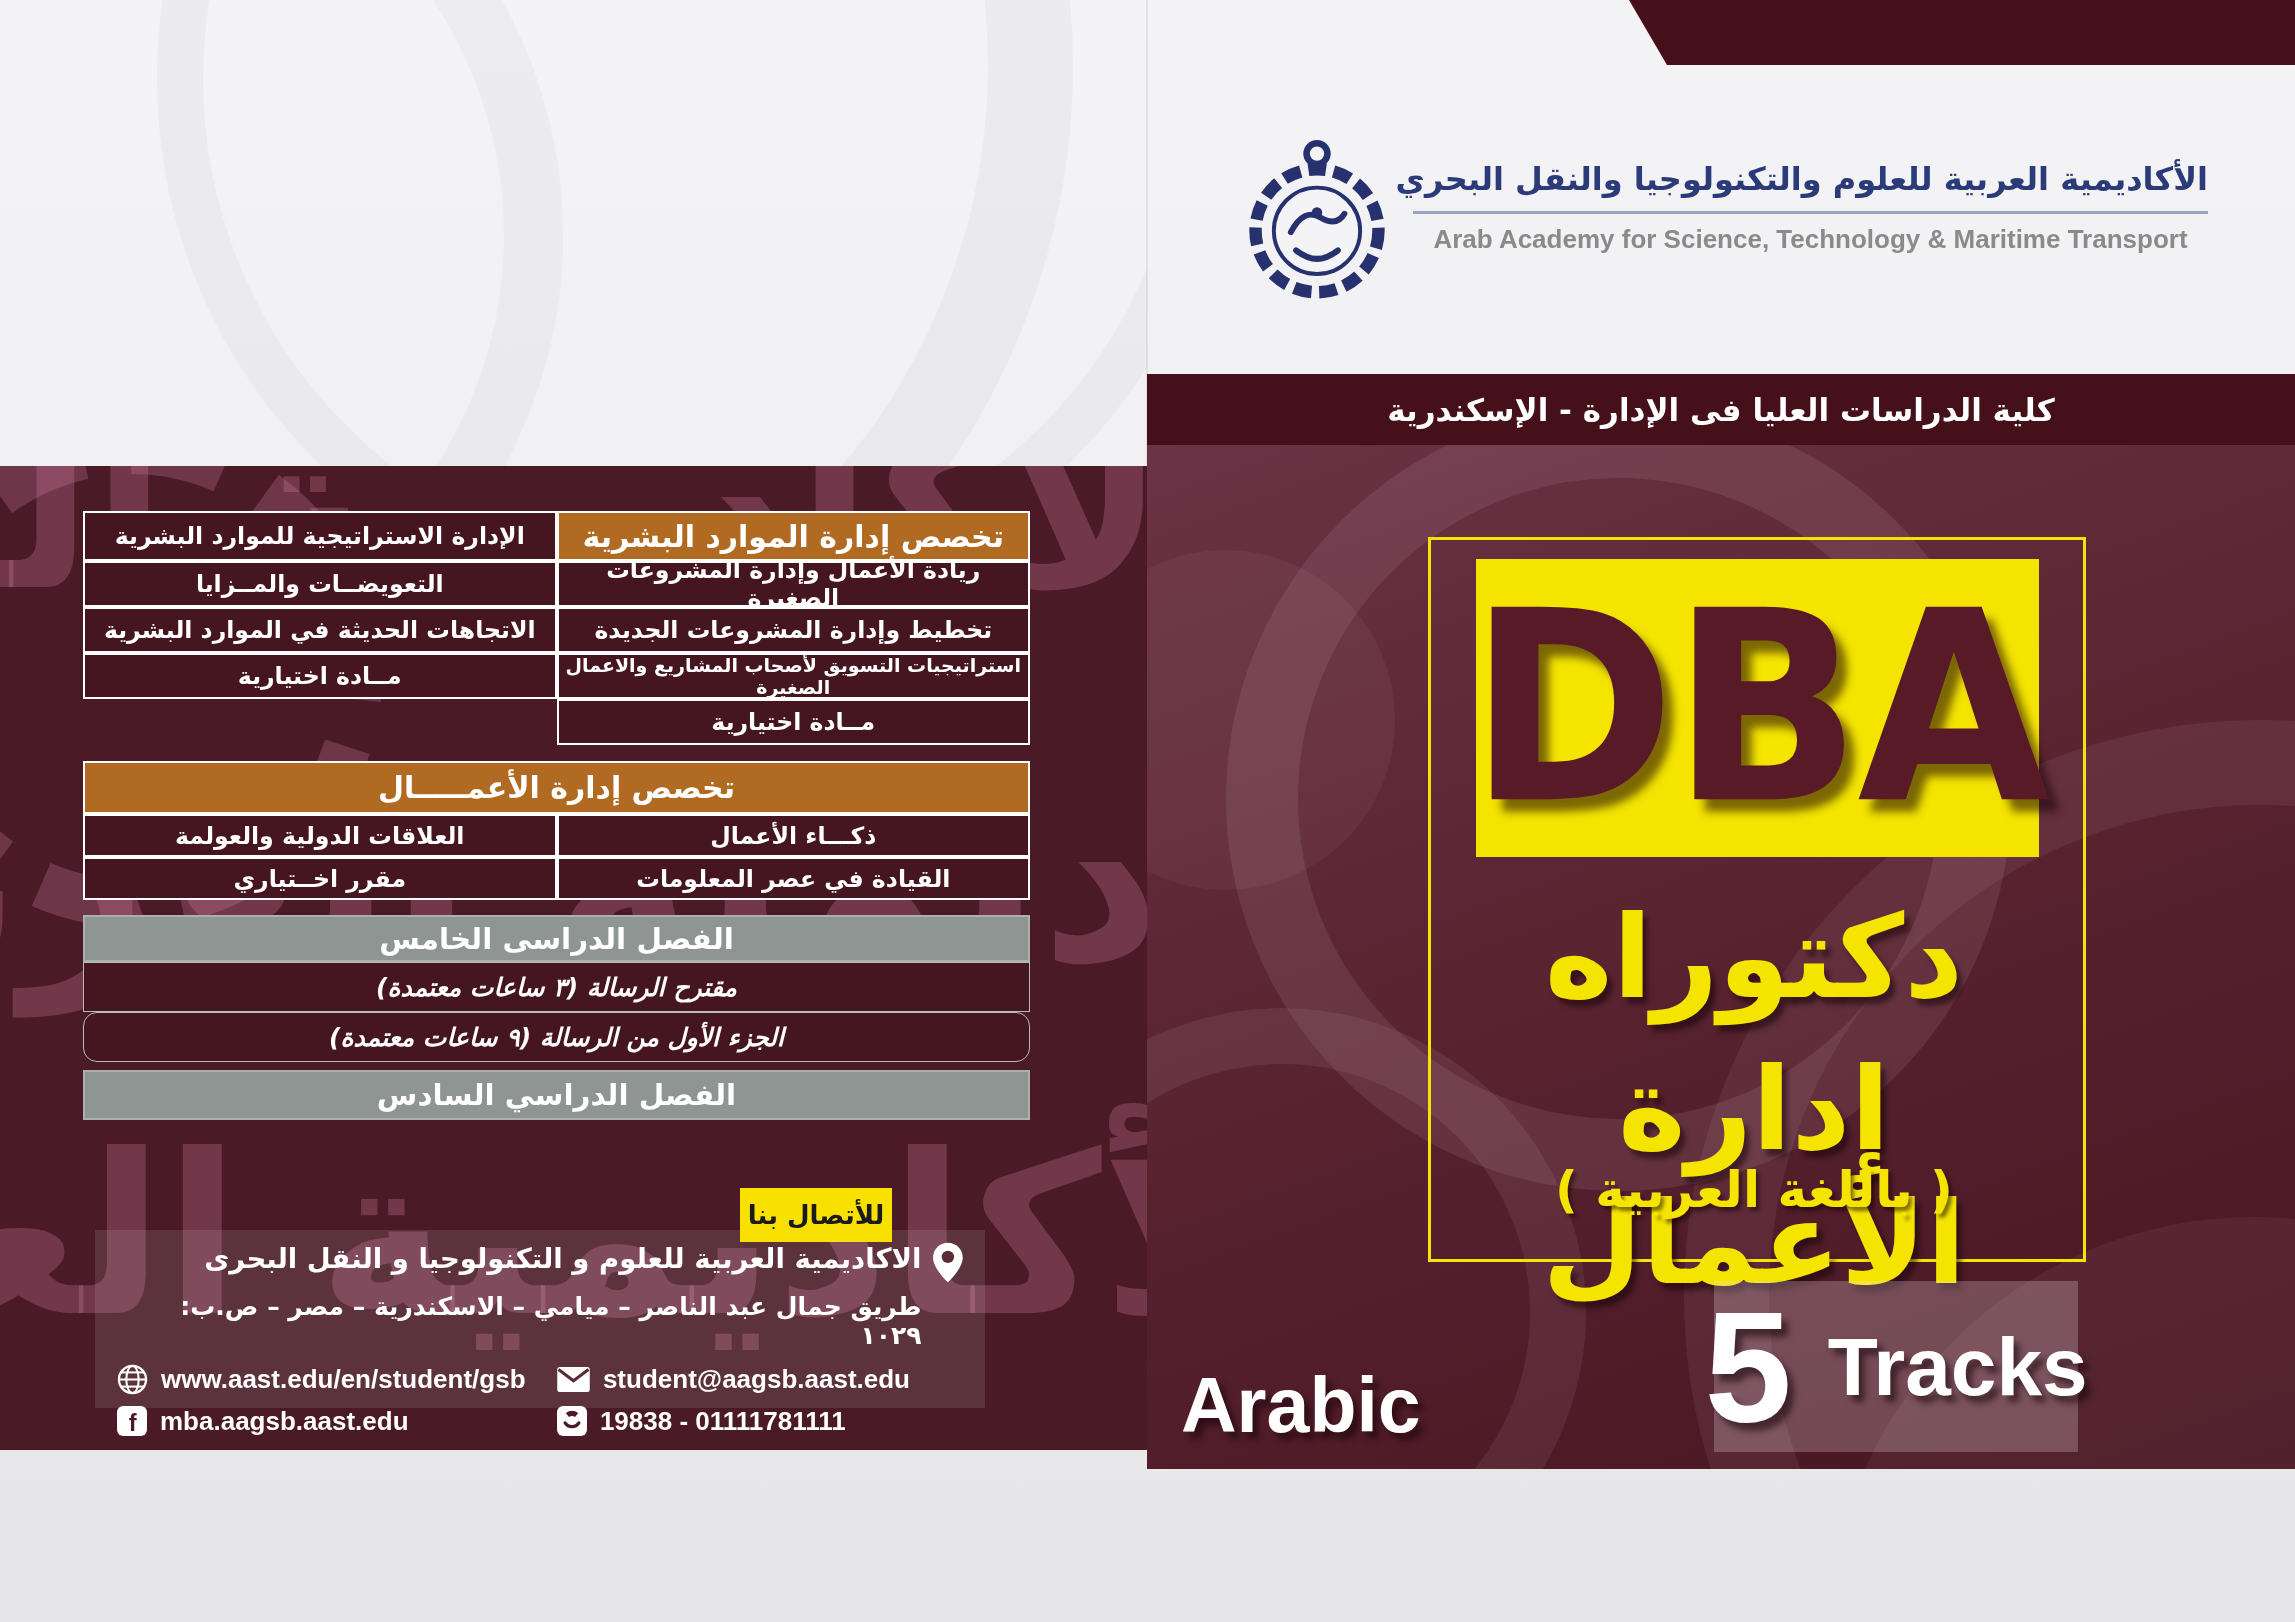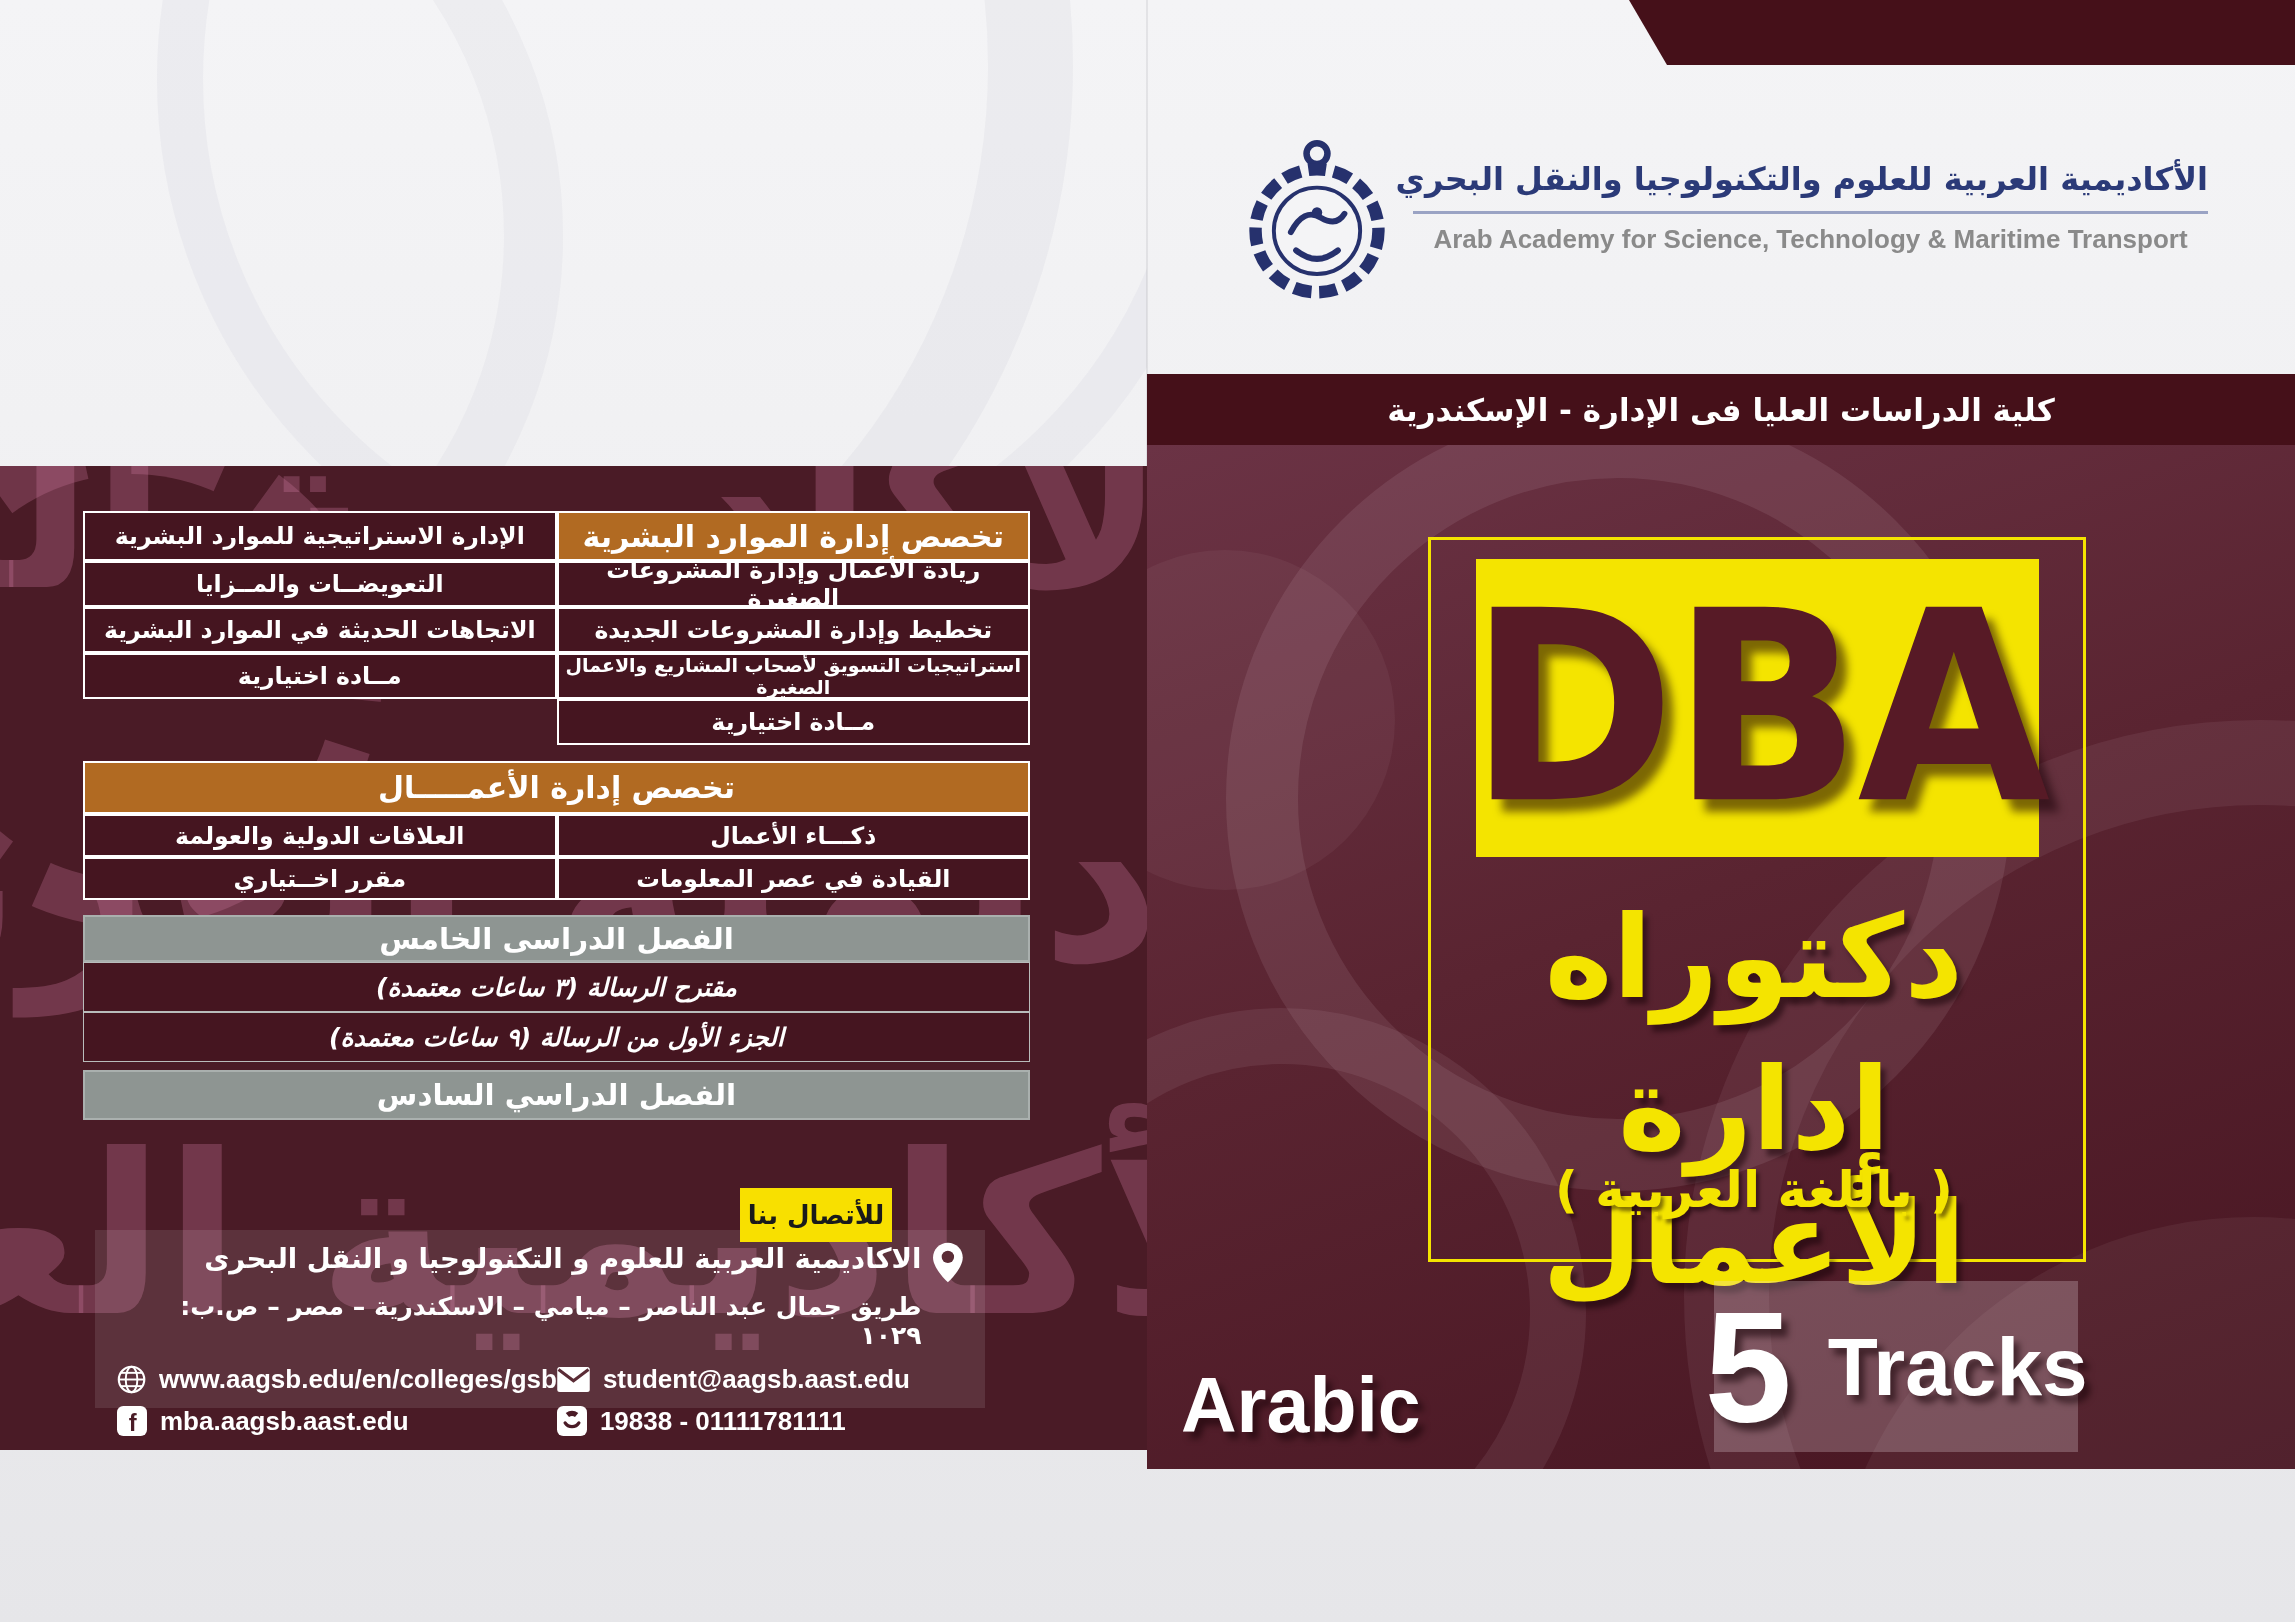--- a/index.html
+++ b/index.html
@@ -165,21 +165,21 @@
       <div class="cell">ذكـــاء الأعمال</div>
       <div class="cell">العلاقات الدولية والعولمة</div>
       <div class="cell">القيادة في عصر المعلومات</div>
       <div class="cell">مقرر  اخــتياري</div>
     </div>
   </div>
 
   <div class="tbl" style="top:915px;">
     <div class="gray-h" style="height:43px;">الفصل الدراسى الخامس</div>
     <div class="sem-row" style="height:48px;">مقترح الرسالة   (٣ ساعات معتمدة)</div>
-    <div class="sem-row" style="height:48px;">الجزء الأول من الرسالة   (٩ ساعات معتمدة)</div>
+    <div class="sem-row" style="height:48px;border-radius:14px;">الجزء الأول من الرسالة   (٩ ساعات معتمدة)</div>
   </div>
 
   <div class="tbl" style="top:1070px;">
     <div class="gray-h" style="height:46px;">الفصل الدراسي السادس</div>
   </div>
 
   <div class="badge">
     <span>للأتصال بنا</span>
   </div>
 
@@ -196,21 +196,21 @@
     </div>
     <div class="links">
       <div class="link-item">
         <svg width="31" height="31" viewBox="0 0 24 24">
           <circle cx="12" cy="12" r="10.5" fill="none" stroke="#ffffff" stroke-width="1.8"></circle>
           <ellipse cx="12" cy="12" rx="4.8" ry="10.5" fill="none" stroke="#ffffff" stroke-width="1.6"></ellipse>
           <line x1="1.5" y1="12" x2="22.5" y2="12" stroke="#ffffff" stroke-width="1.6"></line>
           <line x1="3" y1="6.5" x2="21" y2="6.5" stroke="#ffffff" stroke-width="1.6"></line>
           <line x1="3" y1="17.5" x2="21" y2="17.5" stroke="#ffffff" stroke-width="1.6"></line>
         </svg>
-        <span>www.aagsb.edu/en/colleges/gsb</span>
+        <span>www.aast.edu/en/student/gsb</span>
       </div>
       <div class="link-item">
         <svg width="33" height="25" viewBox="0 0 26 20">
           <rect x="0" y="0" width="26" height="20" rx="2" fill="#ffffff"></rect>
           <path d="M1 2 L13 11 L25 2" fill="none" stroke="#5b2c36" stroke-width="2.4"></path>
         </svg>
         <span>student@aagsb.aast.edu</span>
       </div>
       <div class="link-item">
         <svg width="30" height="30" viewBox="0 0 24 24" style="font-size:40px">

